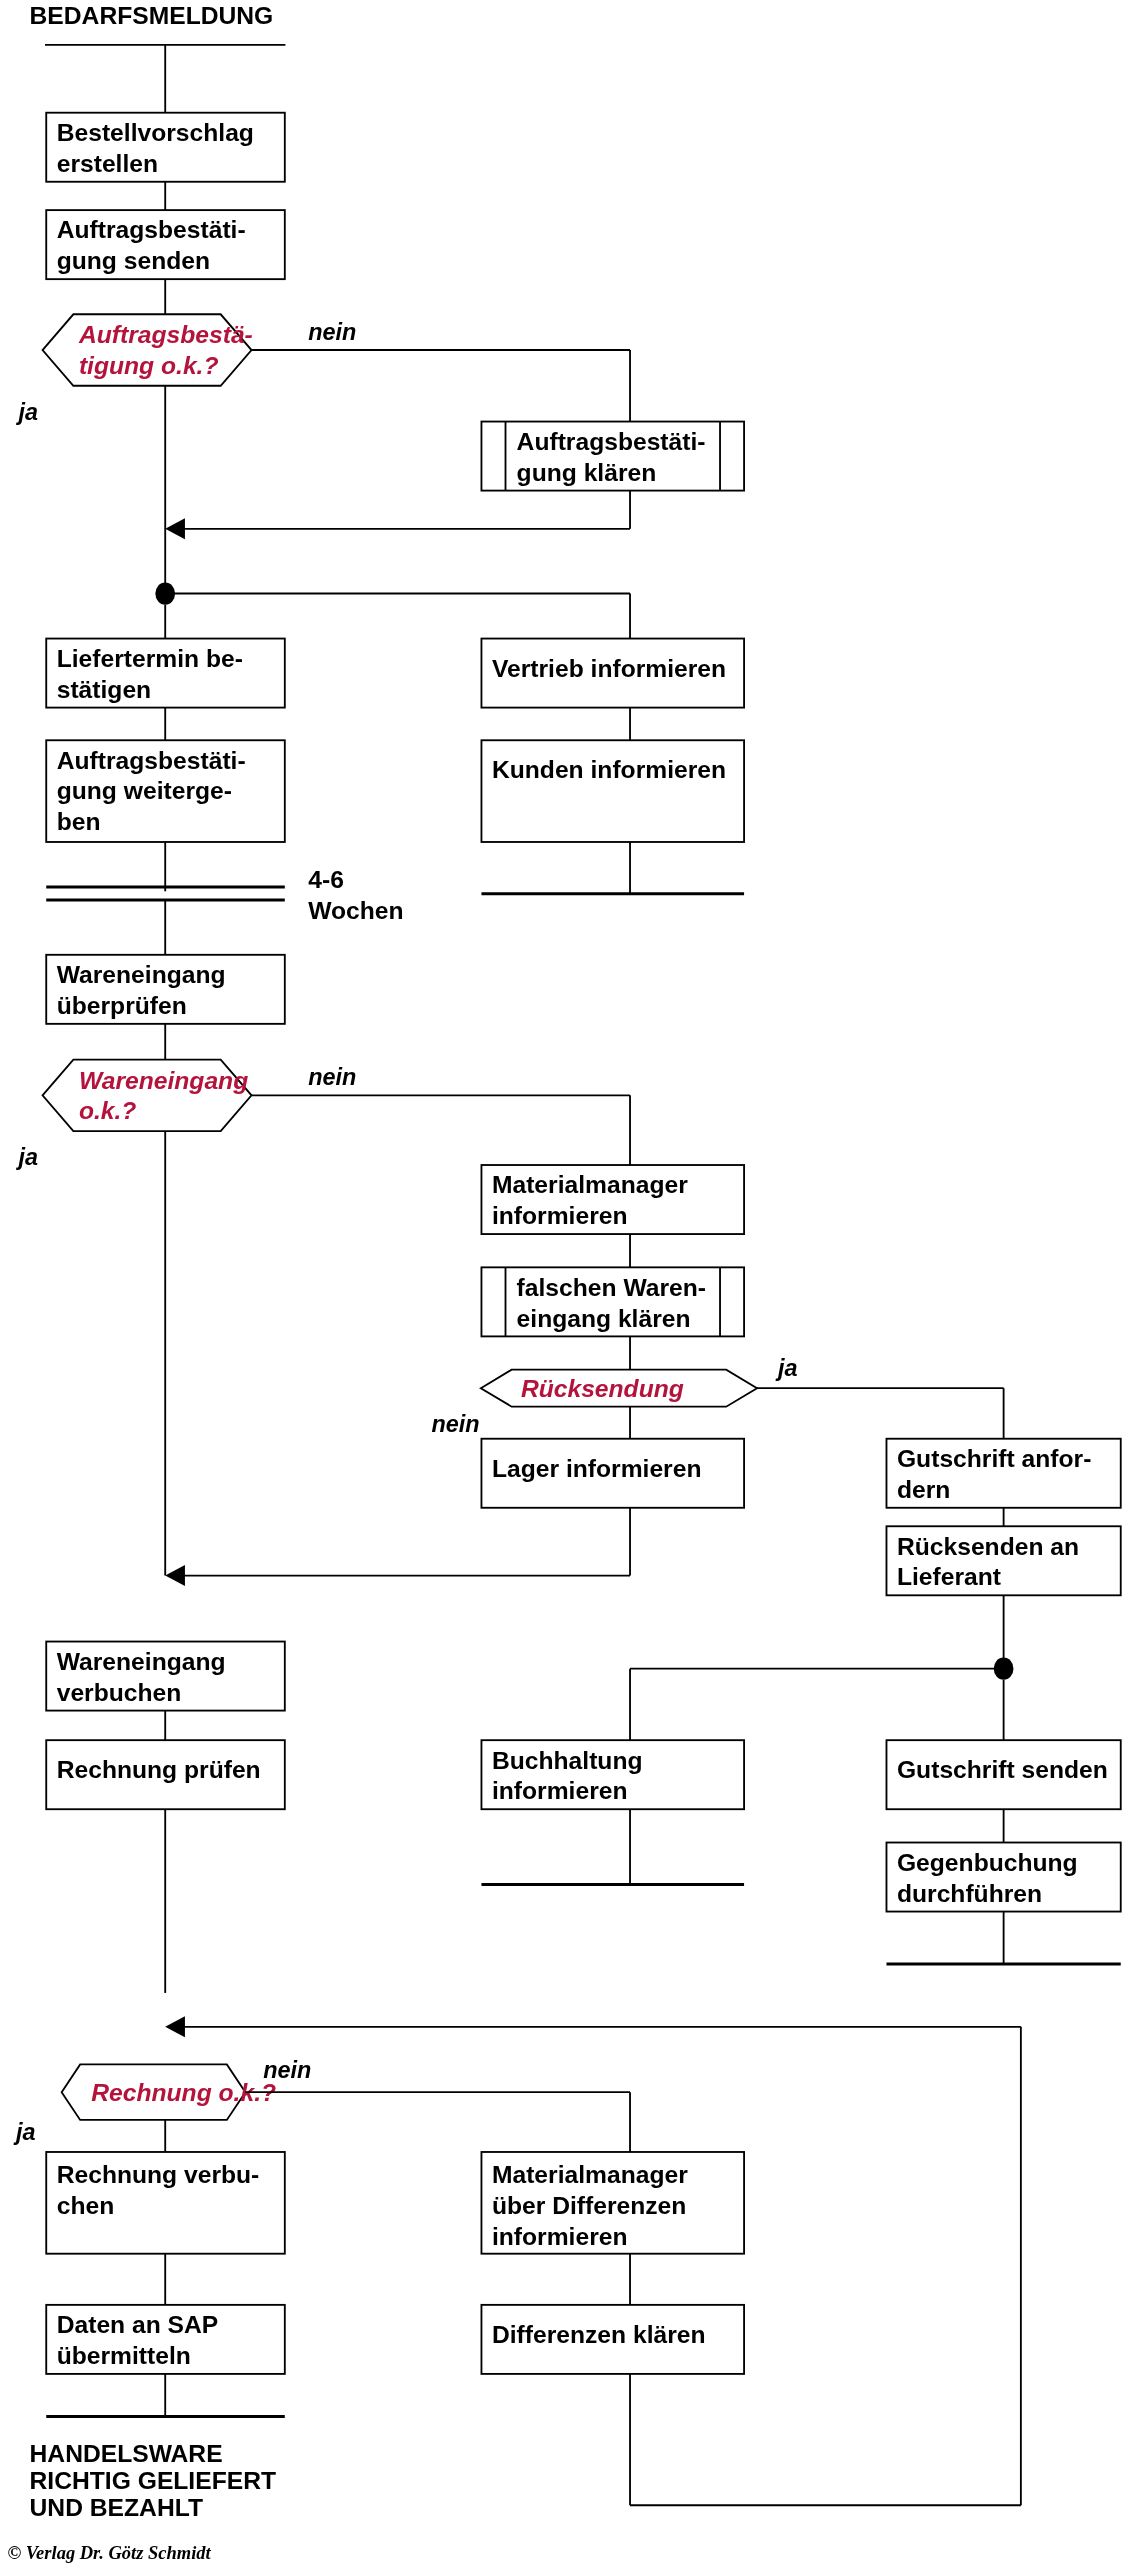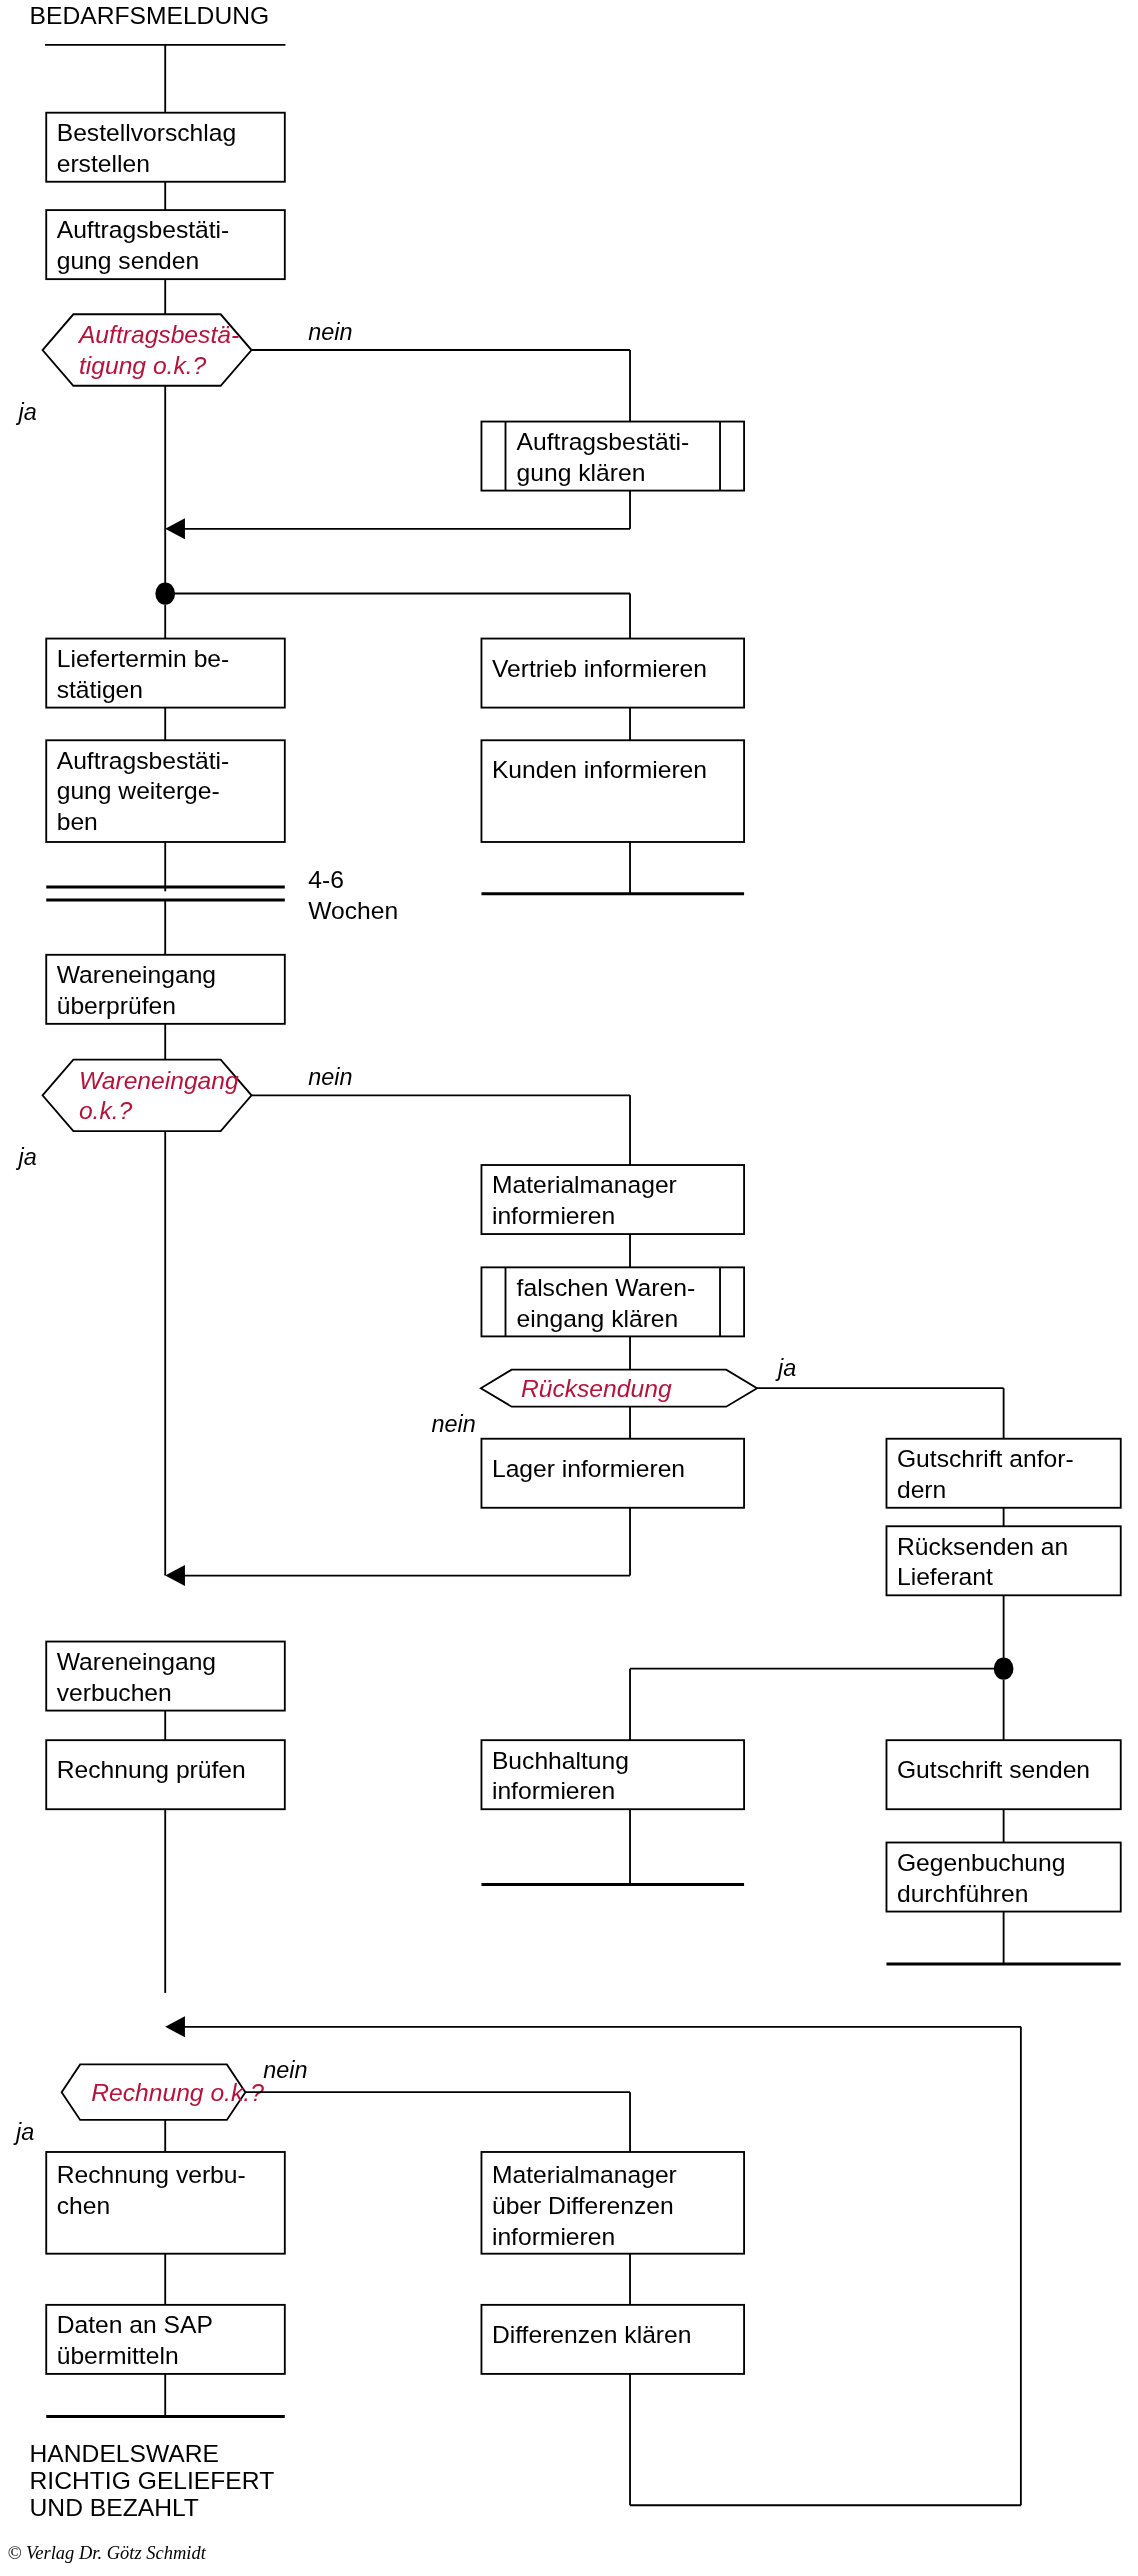--- a/index.html
+++ b/index.html
@@ -1,17 +1,17 @@
 <!DOCTYPE html>
 <html style="font-size:10px"><head>
 <meta charset="utf-8">
 <style>
   html,body{margin:0;padding:0;background:#ffffff;}
   body{font-family:"Liberation Sans", sans-serif;}
-  #stage{position:relative;width:1138px;height:2576px;background:#fff;overflow:hidden;}
+  #stage{position:relative;width:1138px;height:2576px;background:#fff;overflow:hidden;font-weight:bold;}
   svg#flow{position:absolute;left:0;top:0;width:1138px;height:2576px;}
   .nodeText{font-family:"Liberation Sans", sans-serif;font-size:40px;fill:#000;}
   .decText{font-family:"Liberation Sans", sans-serif;font-size:40px;font-style:italic;fill:#B4143C;}
   .edgeText{font-family:"Liberation Sans", sans-serif;font-size:38px;font-style:italic;fill:#000;}
   .termText{font-family:"Liberation Sans", sans-serif;font-size:40px;fill:#000;}
   .durText{font-family:"Liberation Sans", sans-serif;font-size:40px;fill:#000;}
   .copyText{font-family:"Liberation Serif", serif;font-size:30px;font-style:italic;fill:#000;}
   .box{fill:#ffffff;stroke:#000000;stroke-width:3;}
   .hexshape{fill:#ffffff;stroke:#000000;stroke-width:3;}
   .ln{stroke:#000000;stroke-width:3;fill:none;}

